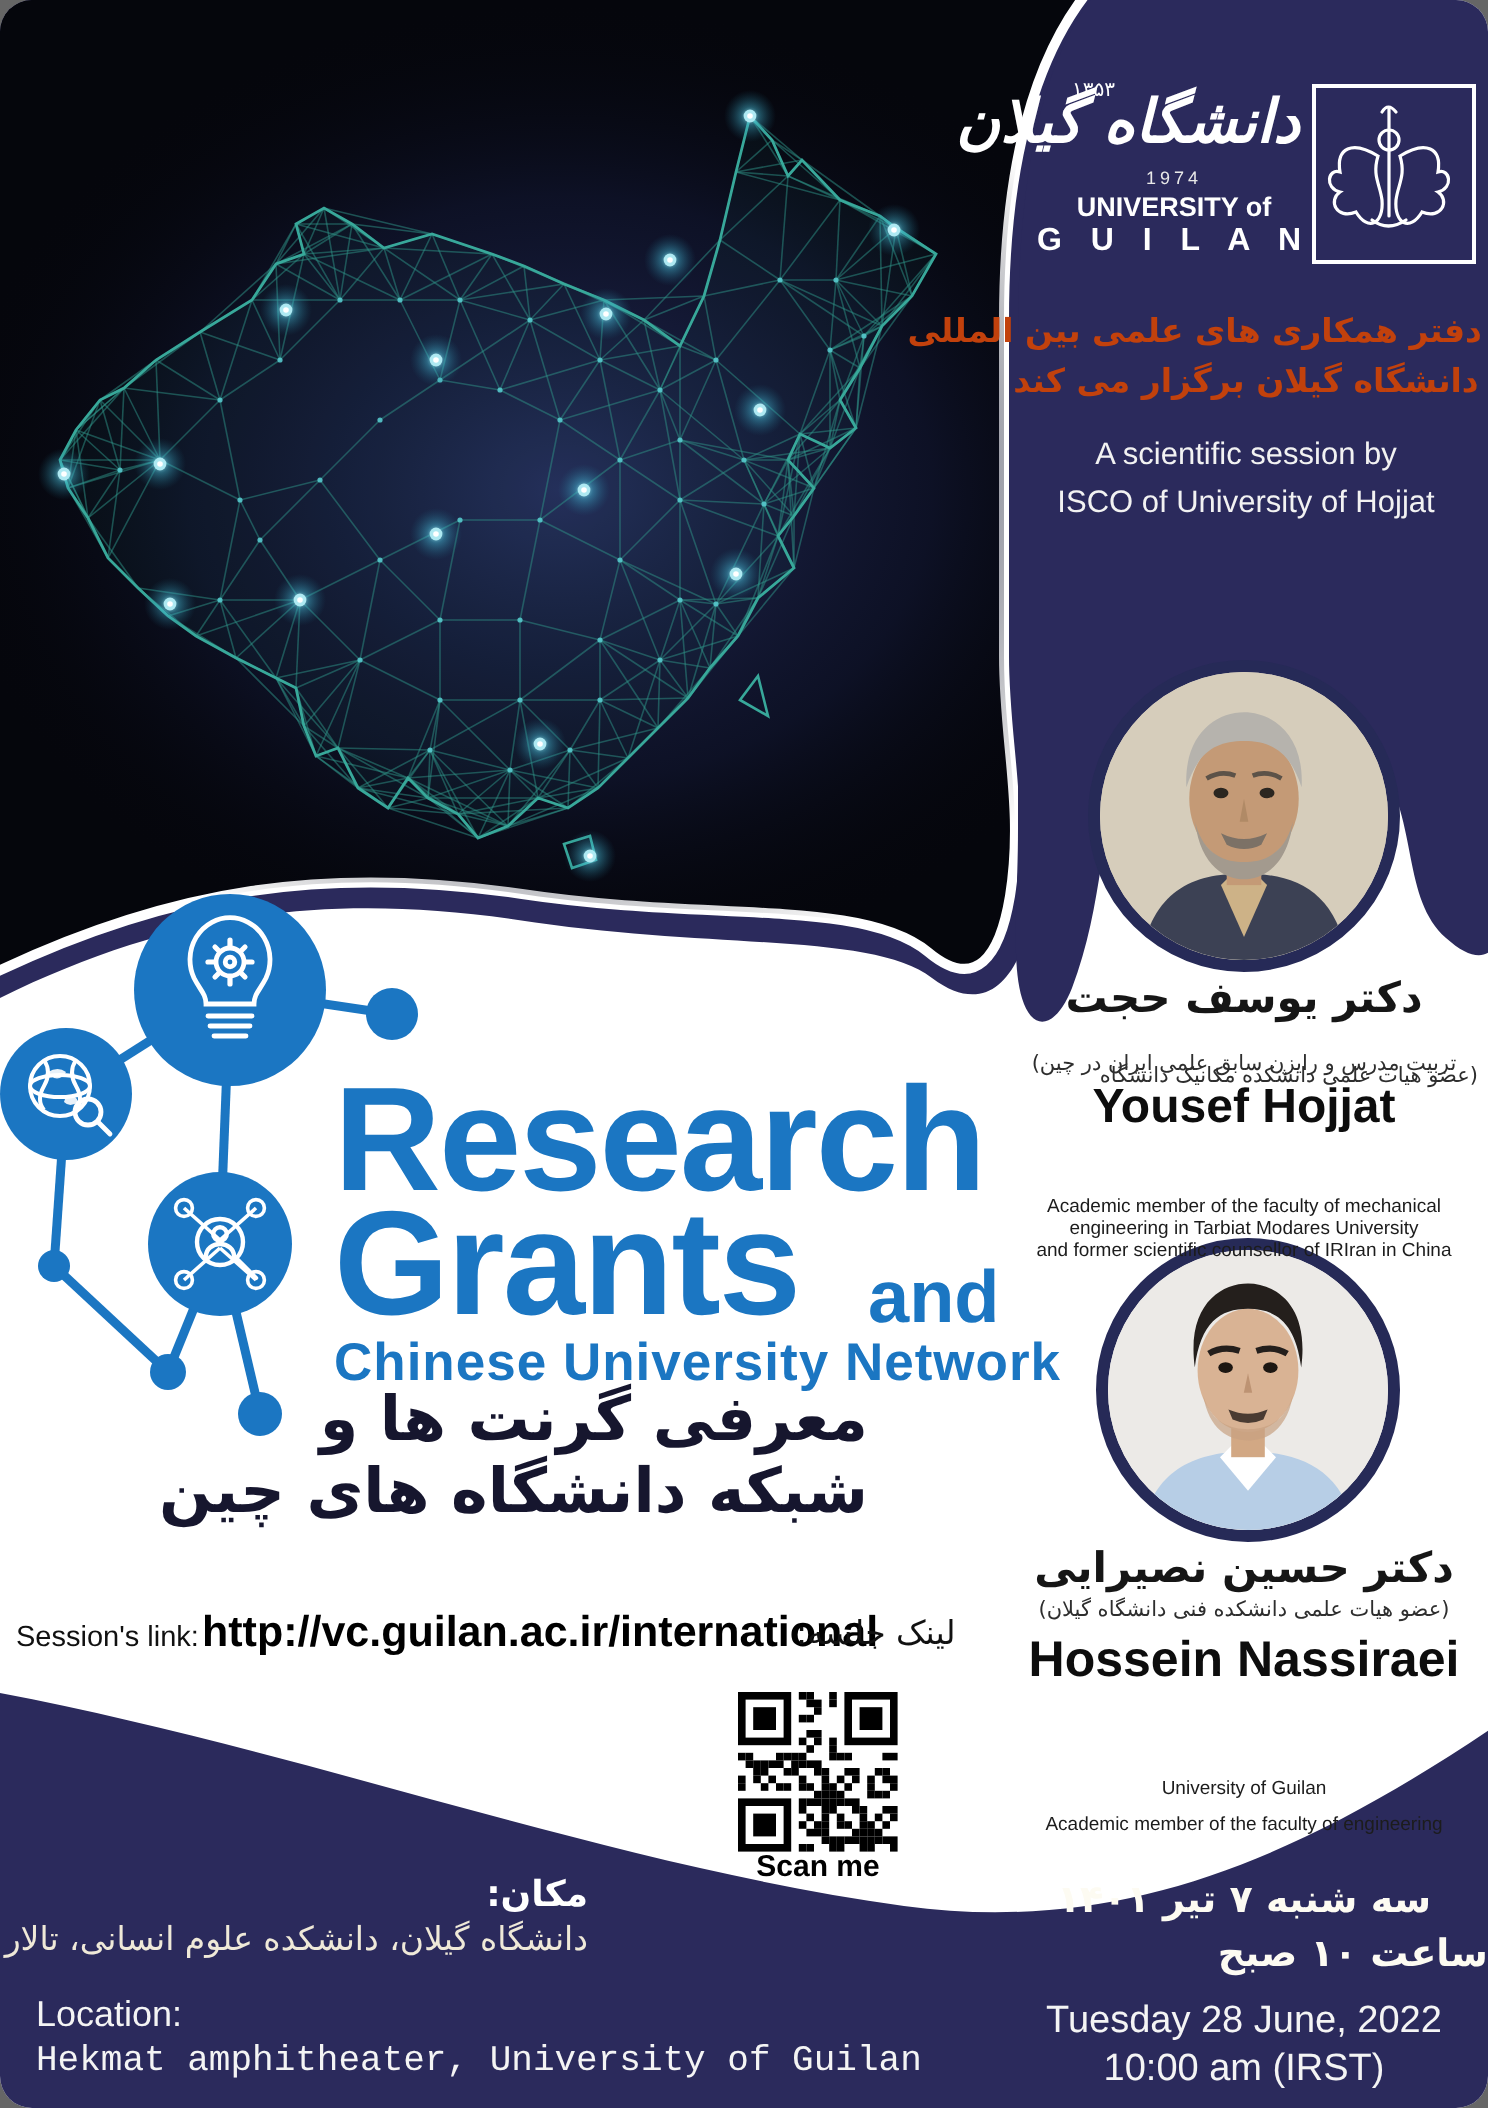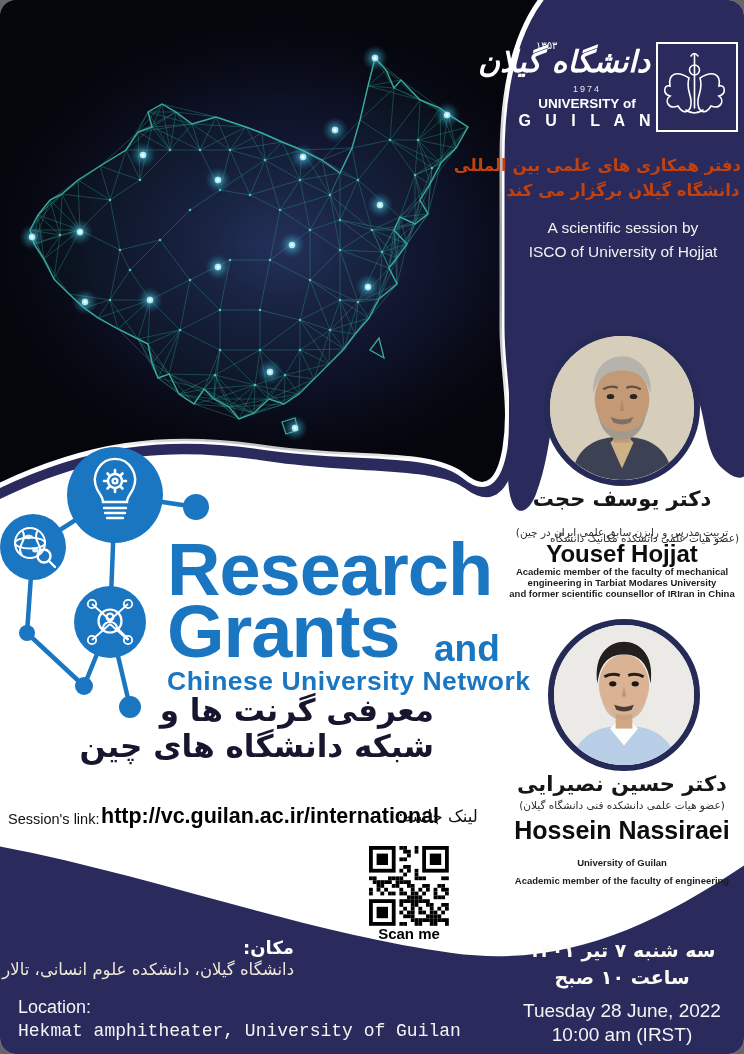--- a/index.html
+++ b/index.html
@@ -33,28 +33,28 @@
   .lk-en{left:8px;top:811px;font-size:14.5px;color:#111;}
   .lk-url{left:101px;top:804px;font-size:21.5px;font-weight:bold;color:#000;}
   .lk-fa{left:398px;top:807px;font-size:16.5px;color:#111;}
   
   .scanme{left:359px;top:925px;width:100px;text-align:center;font-size:15px;font-weight:bold;color:#000;}
   
   .spk-circle{border-radius:50%;border:6px solid #262a57;overflow:hidden;background:#d9d2c2;z-index:4;}
   .s-namefa{left:505px;width:234px;text-align:center;font-size:21px;font-weight:bold;color:#161616;}
   .s-descfa{left:505px;width:234px;text-align:center;font-size:10.5px;color:#2e2e2e;}
   .s-nameen{left:505px;width:234px;text-align:center;font-size:24px;font-weight:800;color:#0d0d0d;}
-  .s-descen{left:505px;width:234px;text-align:center;font-size:9.5px;font-weight:700;color:#1c1c1c;}
+  .s-descen{left:505px;width:234px;text-align:center;font-size:9.5px;font-weight:400;color:#1c1c1c;margin-top:32px;}
   
   .f-mk{left:18px;top:937px;width:276px;text-align:right;font-size:18px;font-weight:bold;color:#fff;}
   .f-locfa{left:10px;top:960px;width:284px;text-align:right;font-size:16.5px;color:#efe9d8;}
   .f-locen-l{left:18px;top:997px;font-size:18px;color:#f4f4f4;}
   .f-locen{left:18px;top:1021px;font-size:18px;color:#f4f4f4;font-family:Liberation Mono, monospace;}
   .f-dfa1{left:500px;top:939px;width:244px;text-align:center;font-size:19px;font-weight:bold;color:#fdfbf2;}
-  .f-dfa2{left:500px;top:966px;width:244px;text-align:center;font-size:19px;font-weight:bold;color:#fdfbf2;}
+  .f-dfa2{left:500px;top:966px;width:244px;font-size:19px;font-weight:bold;color:#fdfbf2;}
   .f-den1{left:500px;top:1000px;width:244px;text-align:center;font-size:19px;color:#f4f4f4;}
   .f-den2{left:500px;top:1024px;width:244px;text-align:center;font-size:19px;color:#f4f4f4;}
 </style>
 </head>
 <body>
 
 <div class="poster">
 
   <svg class="bg" width="744" height="1054" viewBox="0 0 744 1054">
     <defs>

